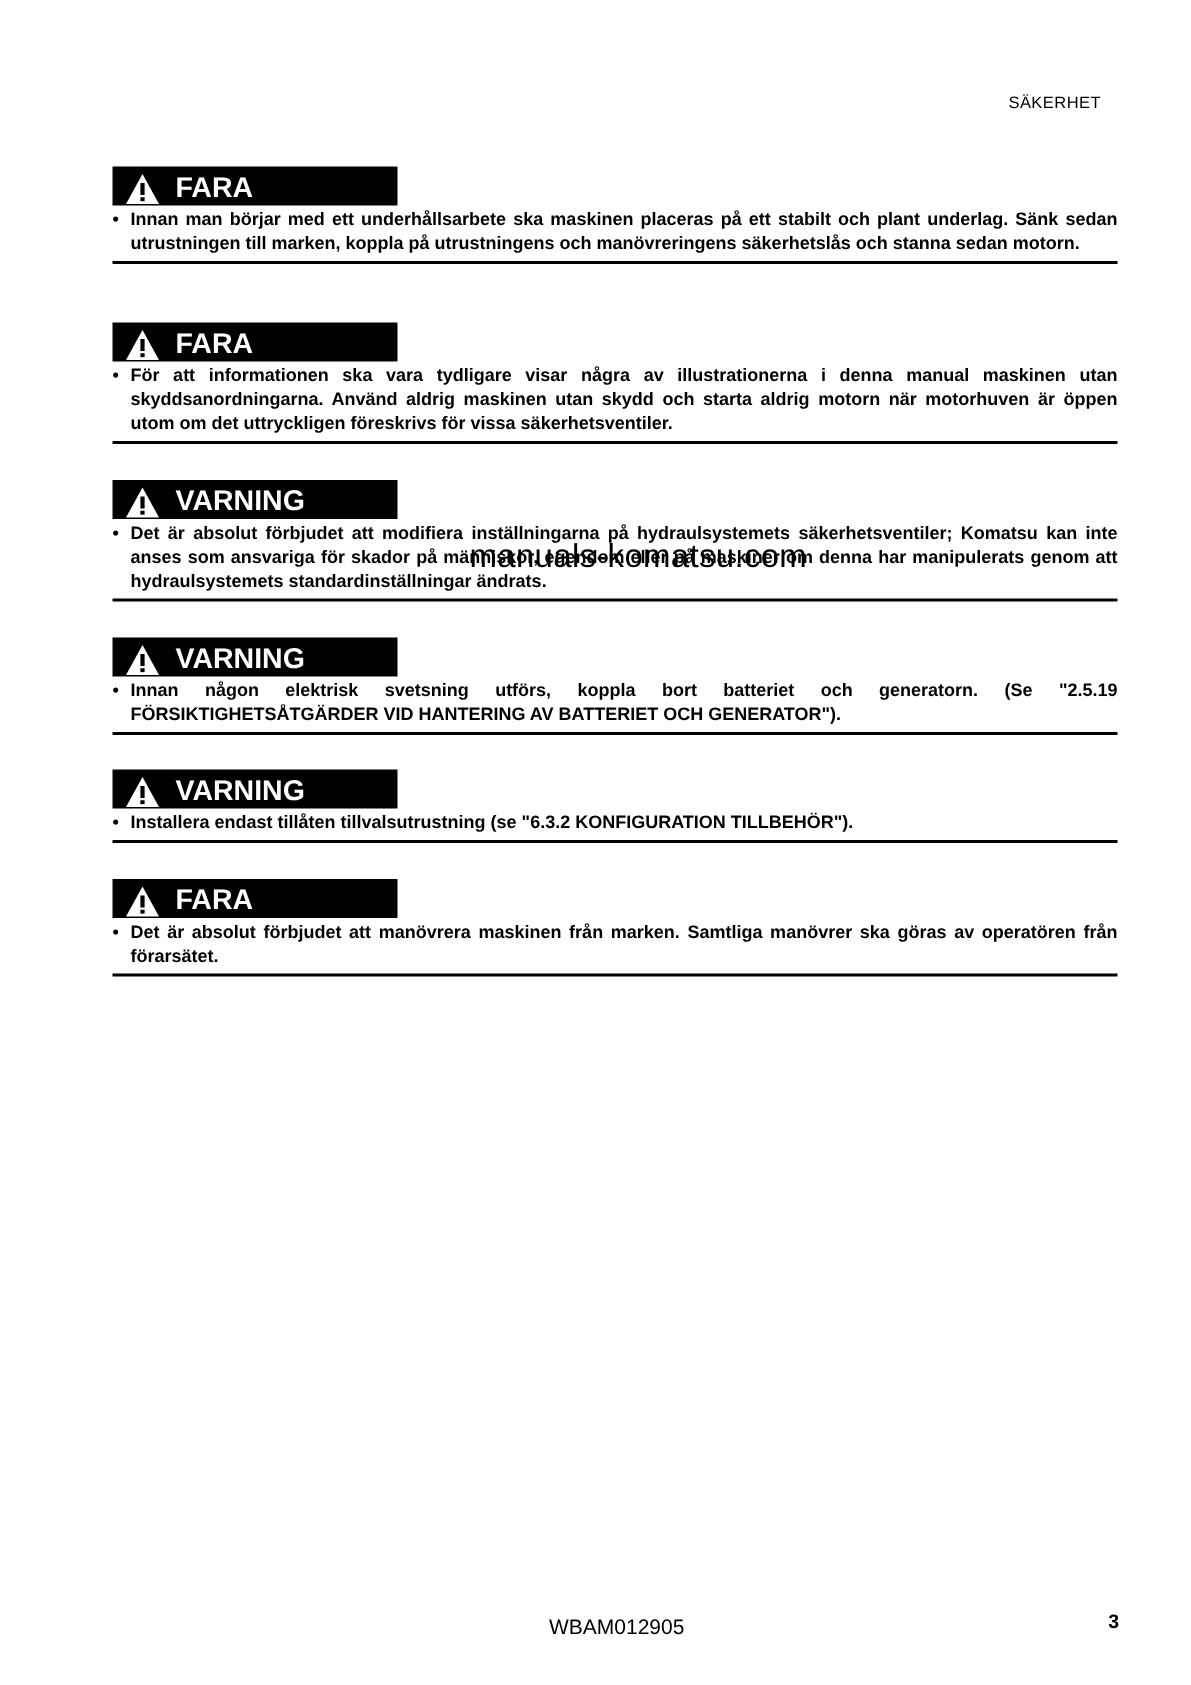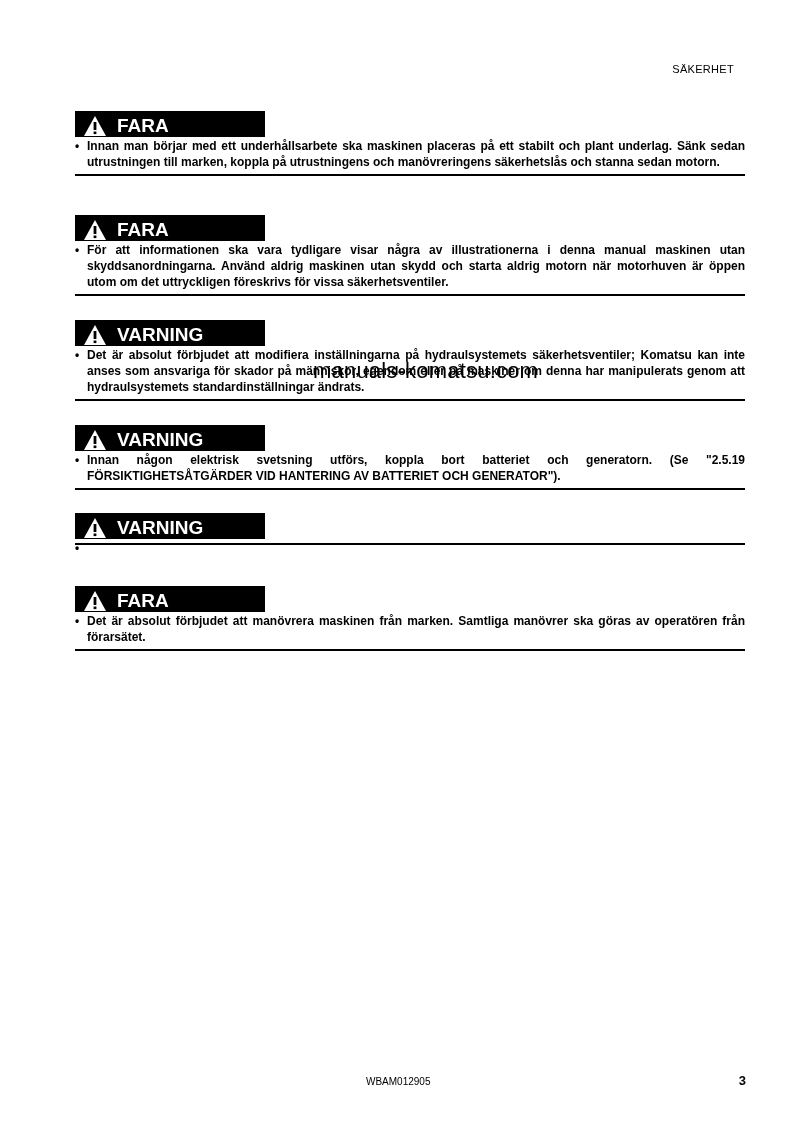--- a/index.html
+++ b/index.html
@@ -8,21 +8,21 @@
   .header-label { position: absolute; top: 63px; right: 60px; font-size: 11px; letter-spacing: 0.3px; }
   .block { position: absolute; left: 75px; width: 670px; }
   .banner { width: 190px; height: 26px; background: #000; color: #fff; display: flex; align-items: flex-end;
             font-weight: bold; font-size: 19px; padding-left: 8px; box-sizing: border-box; }
   .banner svg { width: 24px; height: 22px; margin-right: 10px; }
   .item { position: relative; padding-left: 12px; font-size: 12px; line-height: 16px; font-weight: bold;
           text-align: justify; margin-top: 1px; }
   .item .bullet { position: absolute; left: 0; top: 0; font-size: 12px; }
   .rule { height: 2px; background: #000; margin-top: 4px; }
   .watermark { position: absolute; left: 313px; top: 358px; font-size: 22px; color: #000; letter-spacing: 0.2px; }
-  .footer-code { position: absolute; top: 1076px; left: 366px; font-size: 10px; }
+  .footer-code { position: absolute; top: 1076px; left: 366px; font-size: 14px; }
   .footer-page { position: absolute; top: 1073px; right: 48px; font-size: 13px; font-weight: bold; }
 </style>
 </head>
 <body>
 
 <div class="header-label">SÄKERHET</div>
 
 <div id="blocks">
     <div class="block" style="top: 111px;">
       <div class="banner">
@@ -74,21 +74,21 @@
     </div>
     <div class="block" style="top: 513px;">
       <div class="banner">
         <svg viewBox="0 0 24 22">
           <polygon points="12,1 23,21 1,21" fill="#fff"></polygon>
           <rect x="10.6" y="7" width="2.8" height="8" fill="#000"></rect>
           <rect x="10.6" y="16.5" width="2.8" height="2.6" fill="#000"></rect>
         </svg>
         <span>VARNING</span>
       </div>
-      <div class="item"><span class="bullet">•</span></div>
+      <div class="item"><span class="bullet">•</span><span>Installera endast tillåten tillvalsutrustning (se "6.3.2 KONFIGURATION TILLBEHÖR").</span></div>
       <div class="rule"></div>
     </div>
     <div class="block" style="top: 586px;">
       <div class="banner">
         <svg viewBox="0 0 24 22">
           <polygon points="12,1 23,21 1,21" fill="#fff"></polygon>
           <rect x="10.6" y="7" width="2.8" height="8" fill="#000"></rect>
           <rect x="10.6" y="16.5" width="2.8" height="2.6" fill="#000"></rect>
         </svg>
         <span>FARA</span>

